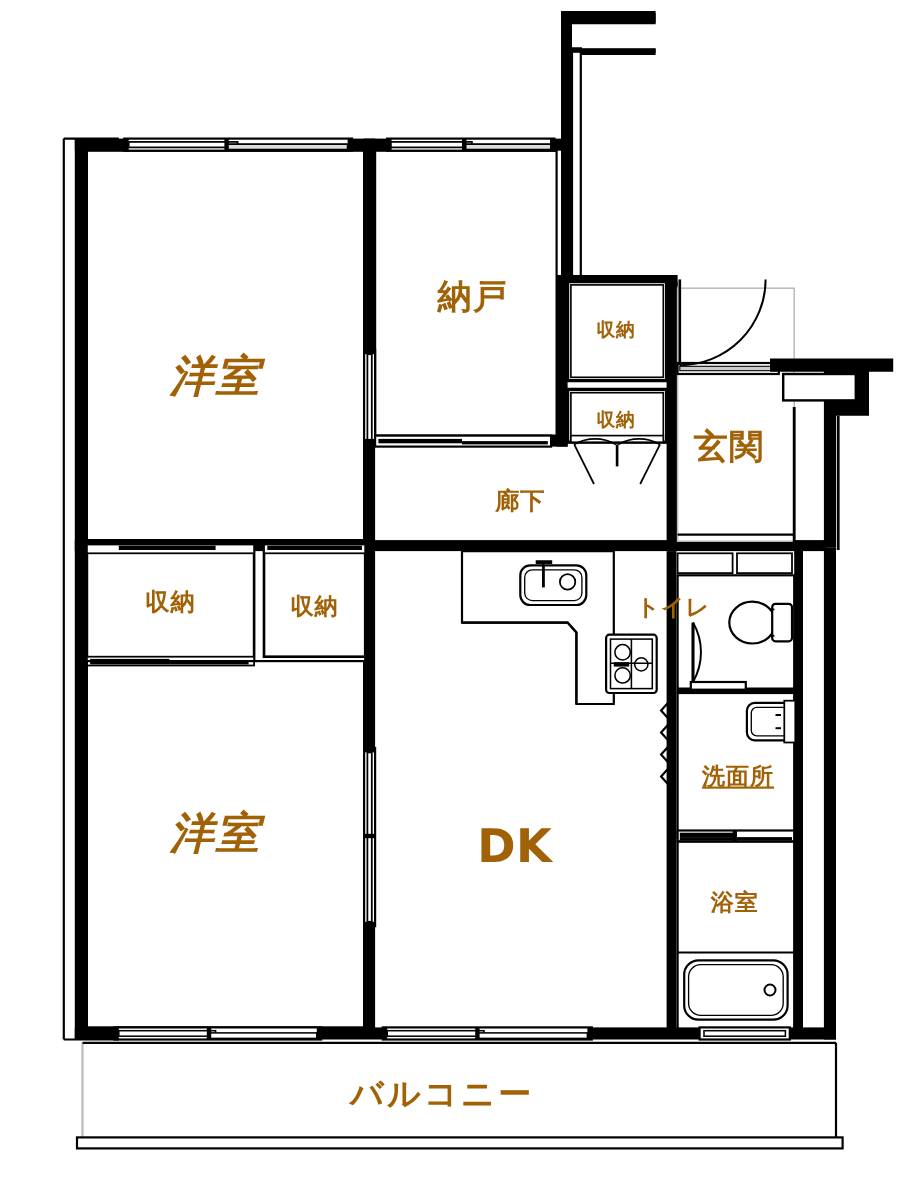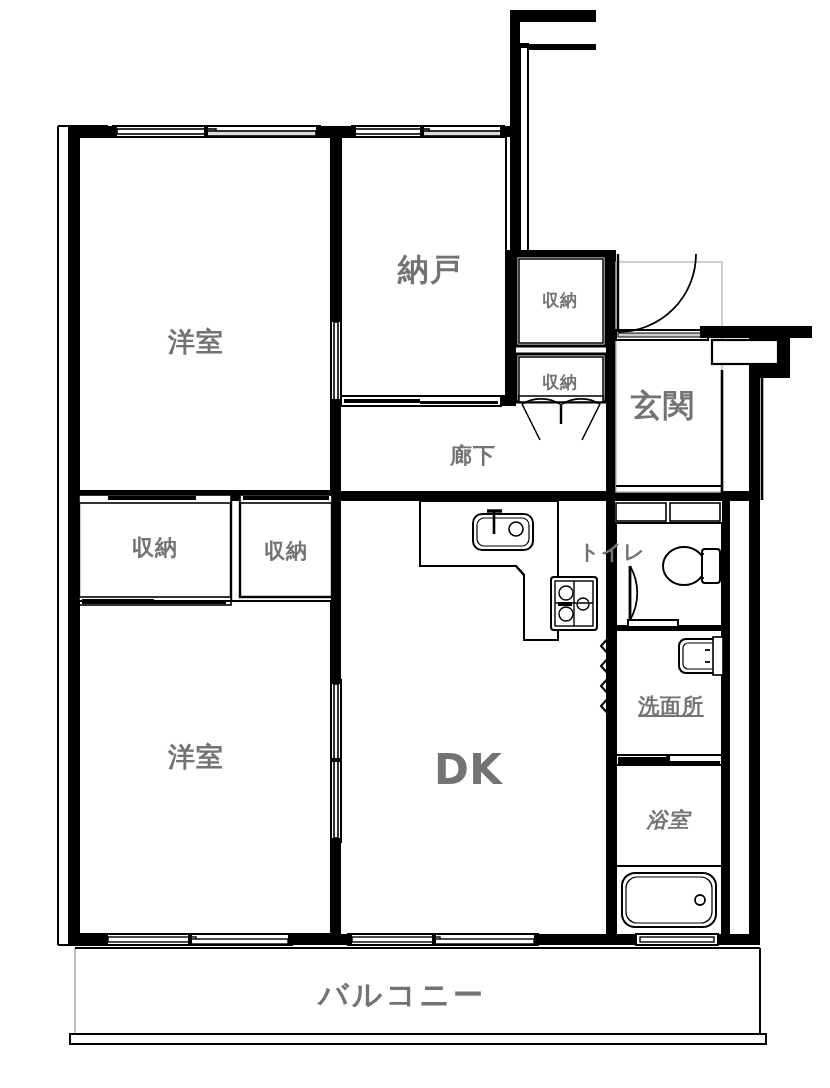--- a/index.html
+++ b/index.html
@@ -19,29 +19,29 @@
   }
   #floorplan-svg {
     position: absolute;
     top: 0;
     left: 0;
     width: 830px;
     height: 1088px;
   }
   .room-label {
     position: absolute;
-    color: #737373;
+    color: #a16207;
     font-weight: 700;
     white-space: nowrap;
     letter-spacing: 0.04em;
     text-align: center;
     transform: translate(-50%, -50%);
     font-family: "DejaVu Sans", "Liberation Sans", sans-serif;
   }
-  .lbl-xl { font-size: 27px; }
+  .lbl-xl { font-size: 40px; font-style: italic; }
   .lbl-lg { font-size: 31px; }
   .lbl-md { font-size: 22px; }
   .lbl-sm { font-size: 21px; }
   .lbl-xs { font-size: 17px; }
   .lbl-dk { font-size: 42px; letter-spacing: 0.01em; margin-top: 24px; }
   .lbl-balcony { font-size: 30px; letter-spacing: 0.10em; }
 </style>
 </head>
 <body>
 
@@ -316,16 +316,16 @@
   <div class="room-label lbl-xs" style="left:560px; top:300px;">収納</div>
   <div class="room-label lbl-xs" style="left:560px; top:382px;">収納</div>
   <div class="room-label lbl-lg" style="left:663px; top:406px;">玄関</div>
   <div class="room-label lbl-md" style="left:473px; top:456px;">廊下</div>
   <div class="room-label lbl-md" style="left:155px; top:548px;">収納</div>
   <div class="room-label lbl-sm" style="left:286px; top:551px;">収納</div>
   <div class="room-label lbl-xl" style="left:196px; top:757px;">洋室</div>
   <div class="room-label lbl-dk" style="left:468px; top:745px;">DK</div>
   <div class="room-label lbl-sm" style="left:612px; top:552px;">トイレ</div>
   <div class="room-label lbl-sm" style="left:671px; top:706px;text-decoration:underline;">洗面所</div>
-  <div class="room-label lbl-sm" style="left:668px; top:820px;font-style:italic;">浴室</div>
+  <div class="room-label lbl-sm" style="left:668px; top:820px;">浴室</div>
   <div class="room-label lbl-balcony" style="left:402px; top:995px;text-align:right;">バルコニー</div>
 
 </div>
 
 </body></html>

